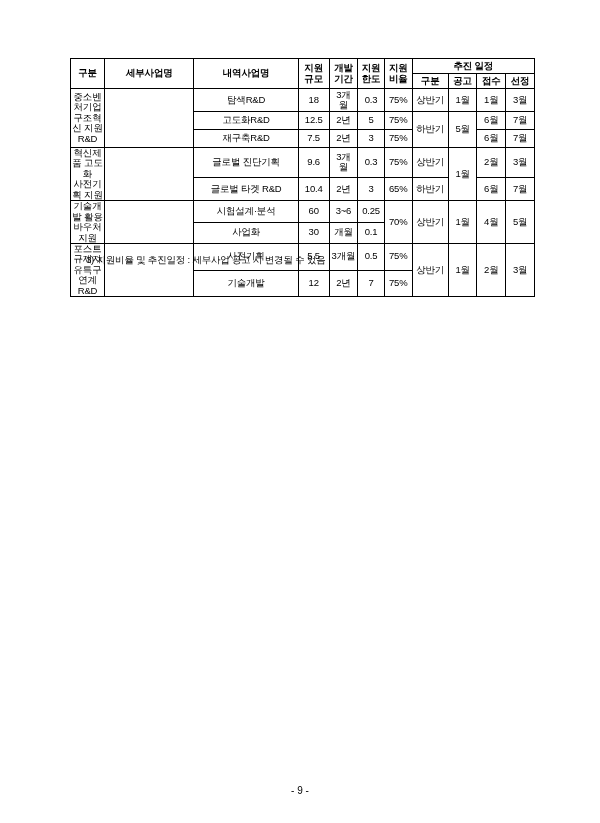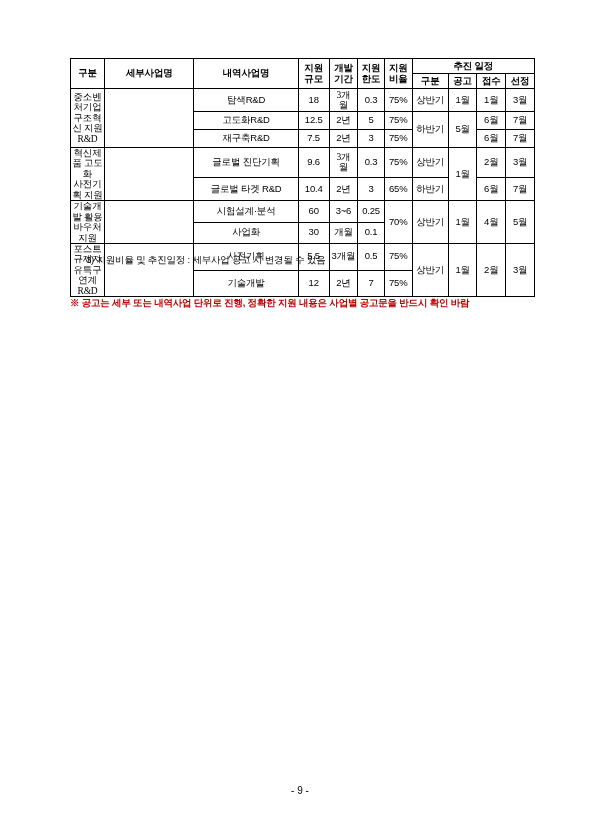--- a/index.html
+++ b/index.html
@@ -84,21 +84,20 @@
     position: absolute;
     left: 0;
     top: 785px;
     width: 600px;
     text-align: center;
     font-size: 10px;
   }
   .twoline {
     display: block;
     line-height: 1.1;
-    font-family: Liberation Serif, serif;
   }
 </style>
 </head>
 <body>
 
 <div class="page">
 
   <div class="table-wrap">
     <table class="main">
       <colgroup>
@@ -263,17 +262,16 @@
           <td class="cellrow">75%</td>
         </tr>
       </tbody>
     </table>
   </div>
 
   <div class="notes">
     <div>3) 지원비율 및 추진일정 : 세부사업 공고 시 변경될 수 있음</div>
   </div>
 
-  <div class="warning">※ 공고는 세부 또는 내역사업 단위로 진행, 정확한 지원 내용은 사업별 공고문을 반드시 확인 바람</div>
 
   <div class="footer">- 9 -</div>
 
 </div>
 
 </body></html>

